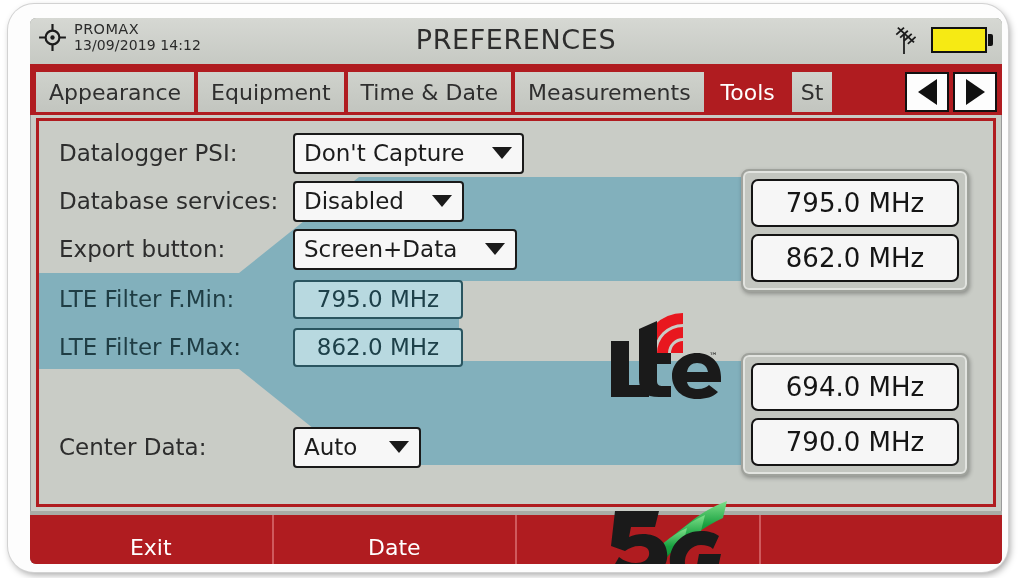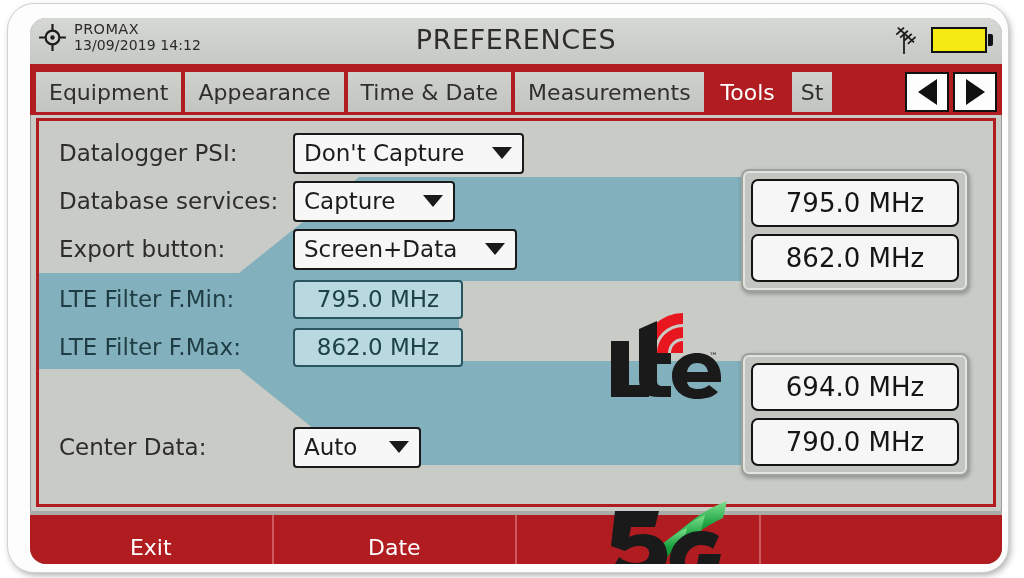--- a/index.html
+++ b/index.html
@@ -7,21 +7,21 @@
        font-family:"DejaVu Sans","Liberation Sans",sans-serif;}
 
   
   #device{position:absolute;left:0;top:0;width:1024px;height:578px;
           background:#ffffff;box-sizing:border-box;}
   #bezel{position:absolute;left:8px;top:4px;width:1000px;height:568px;
          background:#fdfdfd;border-radius:26px;
          box-shadow:0 0 0 1px #d2d2d2, 2px 3px 7px rgba(0,0,0,.35);
          box-sizing:border-box;}
   #screen{position:absolute;left:22px;top:14px;width:972px;height:546px;
-          background:#c9ccc6;border-radius:16px;overflow:hidden;
+          background:#c9ccc6;border-radius:6px;overflow:hidden;
           box-shadow:inset 0 0 0 1px #9a9a9a;}
 
   
   #header{position:absolute;left:0;top:0;width:972px;height:46px;
           background:linear-gradient(#d6d8d3,#c6c9c3);}
   #header-underline{position:absolute;left:0;top:46px;width:972px;height:5px;
                     background:#b01c20;}
   #logo-block{position:absolute;left:8px;top:4px;display:flex;align-items:center;gap:7px;}
   #crosshair-icon{width:29px;height:29px;}
   #brand{line-height:1.08;}
@@ -143,22 +143,22 @@
           <div id="battery-icon">
             <div id="battery-body"></div>
             <div id="battery-cap"></div>
           </div>
         </div>
       </div>
       <div id="header-underline"></div>
 
       <div id="tabbar">
         <div id="tabs">
+          <div class="tab">Appearance</div>
           <div class="tab">Equipment</div>
-          <div class="tab">Appearance</div>
           <div class="tab">Time &amp; Date</div>
           <div class="tab">Measurements</div>
           <div class="tab active">Tools</div>
           <div class="tab clipped">St</div>
         </div>
         <div id="tab-arrows">
           <div class="arrow-btn">
             <div class="arrow-glyph arrow-left"></div>
           </div>
           <div class="arrow-btn">
@@ -220,21 +220,21 @@
               <div class="row-label" style="width:228px;">Datalogger PSI:</div>
               <div class="dropdown">
                 <span class="dd-value">Don't Capture</span>
                 <span class="caret"></span>
               </div>
             </div>
 
             <div class="row" style="top:58px;">
               <div class="row-label" style="width:228px;">Database services:</div>
               <div class="dropdown">
-                <span class="dd-value">Capture</span>
+                <span class="dd-value">Disabled</span>
                 <span class="caret"></span>
               </div>
             </div>
 
             <div class="row" style="top:106px;">
               <div class="row-label" style="width:228px;">Export button:</div>
               <div class="dropdown">
                 <span class="dd-value">Screen+Data</span>
                 <span class="caret"></span>
               </div>

